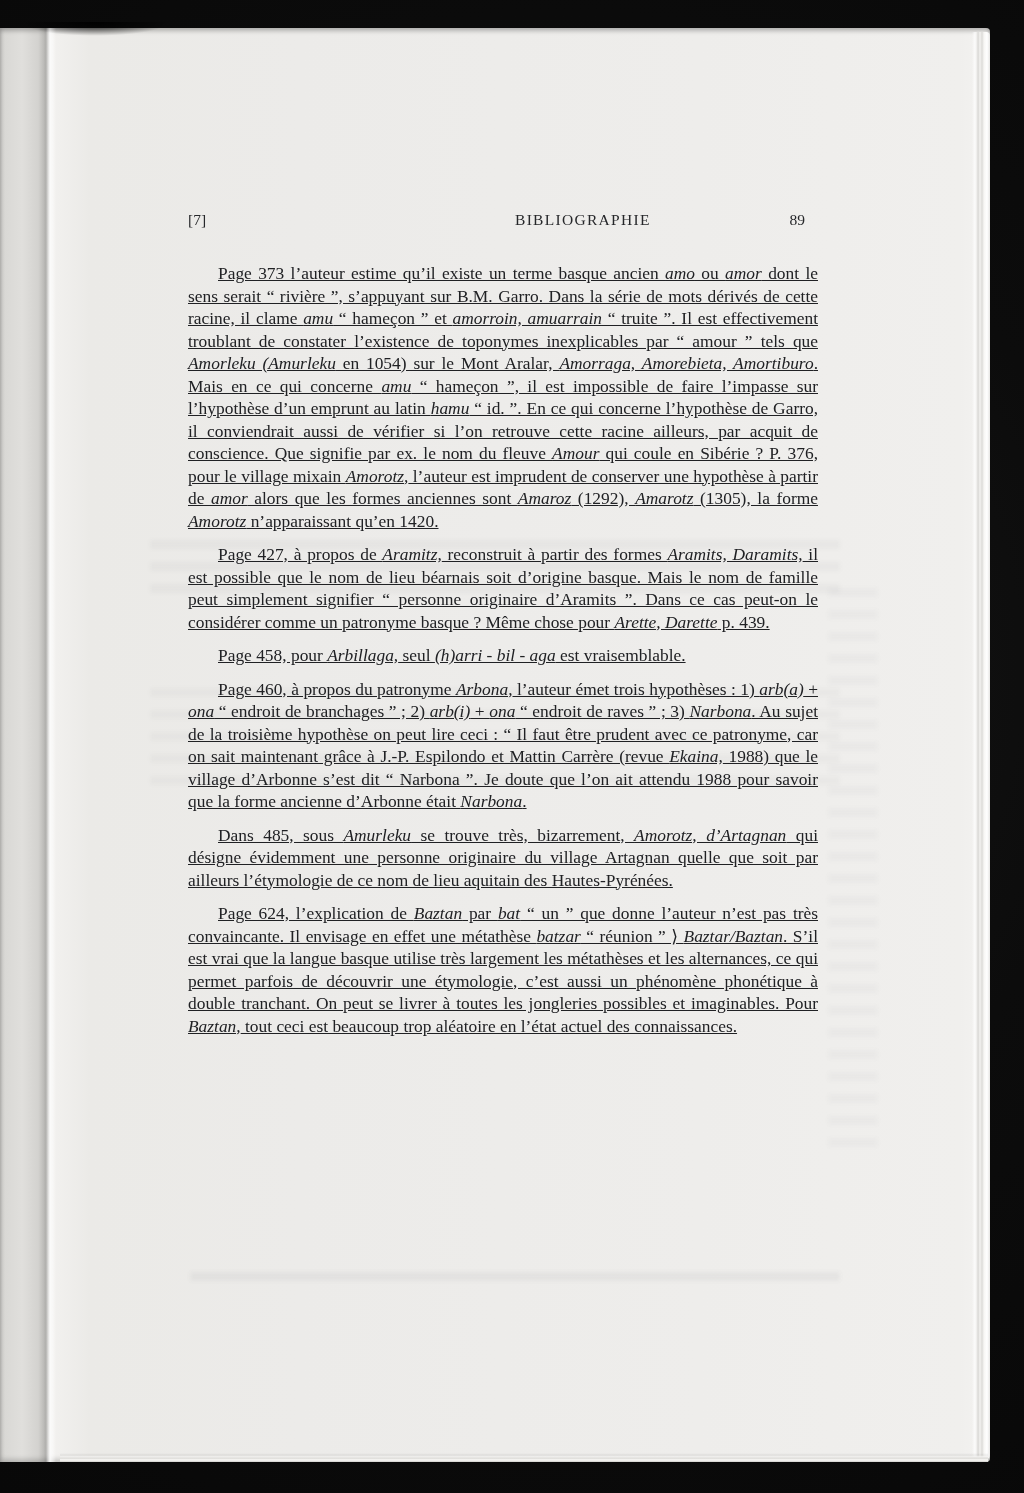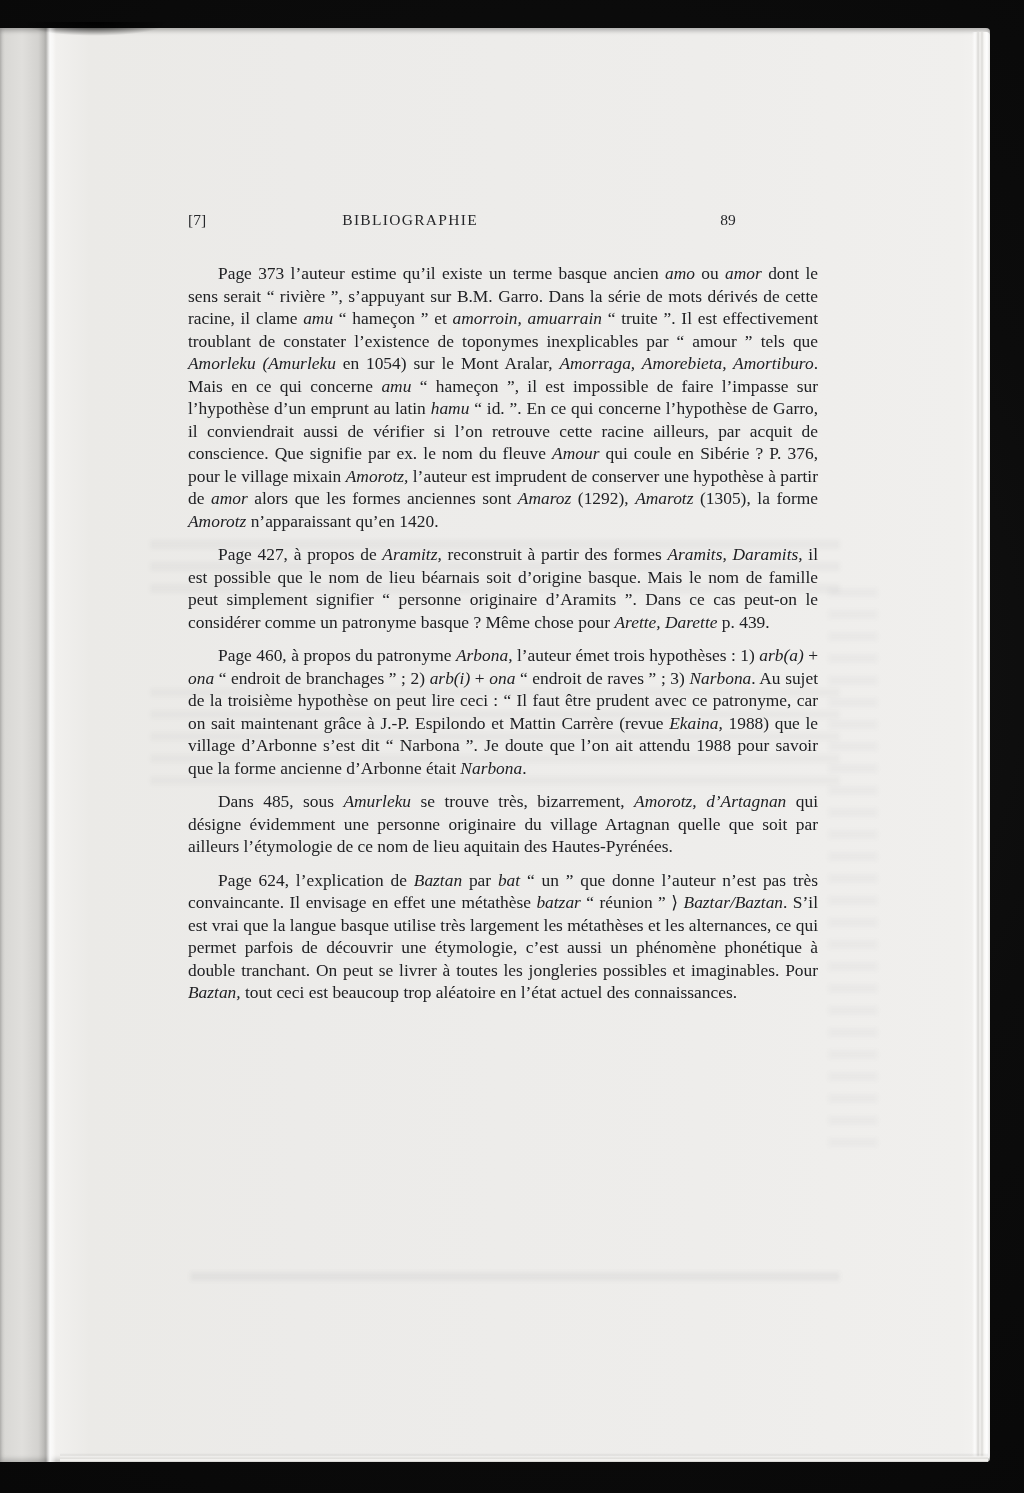--- a/index.html
+++ b/index.html
@@ -57,32 +57,33 @@
     color: #1f2022;
   }
   .running-header {
     display: flex;
     justify-content: space-between;
     align-items: baseline;
     font-size: 15.5px;
     color: #26272a;
   }
   .running-header .h-left  { flex: 1; text-align: left; }
-  .running-header .h-center{ flex: 2; text-align: left; letter-spacing: 1.3px; }
-  .running-header .h-right { flex: 1; text-align: center; padding-right: 13px; }
+  .running-header .h-center{ flex: 2; text-align: right; letter-spacing: 1.3px; }
+  .running-header .h-right { flex: 1; text-align: right; padding-right: 13px; }
   .text-body {
     margin-top: 33px;
     font-size: 17.4px;
     line-height: 22.5px;
     text-align: justify;
     color: #202124;
   }
   .text-body p {
     margin: 0 0 11px 0;
     text-indent: 30px;
+    text-decoration: underline;
   }
   .text-body i { font-style: italic; }
   
   .ghost {
     position: absolute;
     background: repeating-linear-gradient(180deg,
       rgba(110,112,120,0.10) 0px, rgba(110,112,120,0.10) 9px, rgba(0,0,0,0) 9px, rgba(0,0,0,0) 22px);
     filter: blur(2px);
     pointer-events: none;
   }
@@ -108,19 +109,20 @@
 
     <div class="content">
       <div class="running-header">
         <span class="h-left">[7]</span>
         <span class="h-center">BIBLIOGRAPHIE</span>
         <span class="h-right">89</span>
       </div>
       <div class="text-body">
           <p><span>Page 373 l’auteur estime qu’il existe un terme basque ancien </span><i>amo</i><span> ou </span><i>amor</i><span> dont le sens serait “ rivière ”, s’appuyant sur B.M. Garro. Dans la série de mots dérivés de cette racine, il clame </span><i>amu</i><span> “ hameçon ” et </span><i>amorroin, amuarrain</i><span> “ truite ”. Il est effectivement troublant de constater l’existence de toponymes inexplicables par “ amour ” tels que </span><i>Amorleku (Amurleku</i><span> en 1054) sur le Mont Aralar, </span><i>Amorraga, Amorebieta, Amortiburo</i><span>. Mais en ce qui concerne </span><i>amu</i><span> “ hameçon ”, il est impossible de faire l’impasse sur l’hypothèse d’un emprunt au latin </span><i>hamu</i><span> “ id. ”. En ce qui concerne l’hypothèse de Garro, il conviendrait aussi de vérifier si l’on retrouve cette racine ailleurs, par acquit de conscience. Que signifie par ex. le nom du fleuve </span><i>Amour</i><span> qui coule en Sibérie ? P. 376, pour le village mixain </span><i>Amorotz,</i><span> l’auteur est imprudent de conserver une hypothèse à partir de </span><i>amor</i><span> alors que les formes anciennes sont </span><i>Amaroz</i><span> (1292), </span><i>Amarotz</i><span> (1305), la forme </span><i>Amorotz</i><span> n’apparaissant qu’en 1420.</span></p>
           <p><span>Page 427, à propos de </span><i>Aramitz,</i><span> reconstruit à partir des formes </span><i>Aramits, Daramits,</i><span> il est possible que le nom de lieu béarnais soit d’origine basque. Mais le nom de famille peut simplement signifier “ personne originaire d’Aramits ”. Dans ce cas peut-on le considérer comme un patronyme basque ? Même chose pour </span><i>Arette, Darette</i><span> p. 439.</span></p>
+          <p><span>Page 458, pour </span><i>Arbillaga,</i><span> seul </span><i>(h)arri - bil - aga</i><span> est vraisemblable.</span></p>
           <p><span>Page 460, à propos du patronyme </span><i>Arbona,</i><span> l’auteur émet trois hypothèses : 1) </span><i>arb(a)</i><span> + </span><i>ona</i><span> “ endroit de branchages ” ; 2) </span><i>arb(i)</i><span> + </span><i>ona</i><span> “ endroit de raves ” ; 3) </span><i>Narbona</i><span>. Au sujet de la troisième hypothèse on peut lire ceci : “ Il faut être prudent avec ce patronyme, car on sait maintenant grâce à J.-P. Espilondo et Mattin Carrère (revue </span><i>Ekaina,</i><span> 1988) que le village d’Arbonne s’est dit “ Narbona ”. Je doute que l’on ait attendu 1988 pour savoir que la forme ancienne d’Arbonne était </span><i>Narbona</i><span>.</span></p>
           <p><span>Dans 485, sous </span><i>Amurleku</i><span> se trouve très, bizarrement, </span><i>Amorotz, d’Artagnan</i><span> qui désigne évidemment une personne originaire du village Artagnan quelle que soit par ailleurs l’étymologie de ce nom de lieu aquitain des Hautes-Pyrénées.</span></p>
           <p><span>Page 624, l’explication de </span><i>Baztan</i><span> par </span><i>bat</i><span> “ un ” que donne l’auteur n’est pas très convaincante. Il envisage en effet une métathèse </span><i>batzar</i><span> “ réunion ” ⟩ </span><i>Baztar/Baztan</i><span>. S’il est vrai que la langue basque utilise très largement les métathèses et les alternances, ce qui permet parfois de découvrir une étymologie, c’est aussi un phénomène phonétique à double tranchant. On peut se livrer à toutes les jongleries possibles et imaginables. Pour </span><i>Baztan,</i><span> tout ceci est beaucoup trop aléatoire en l’état actuel des connaissances.</span></p>
         </div>
     </div>
   </div>
 </div>
 
 </body></html>

